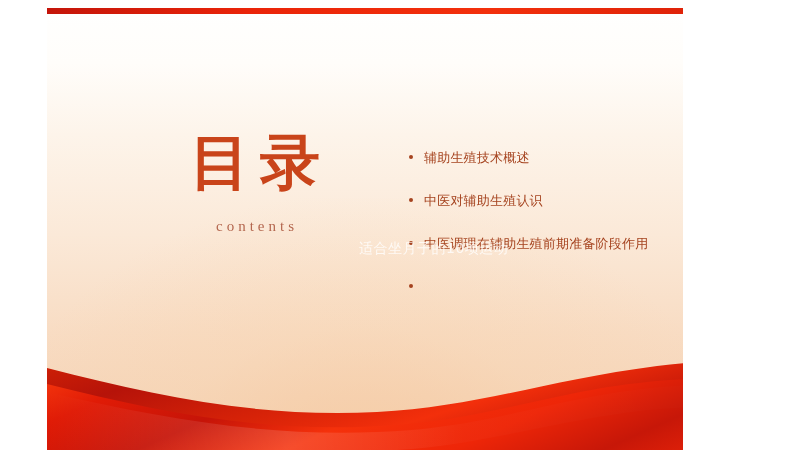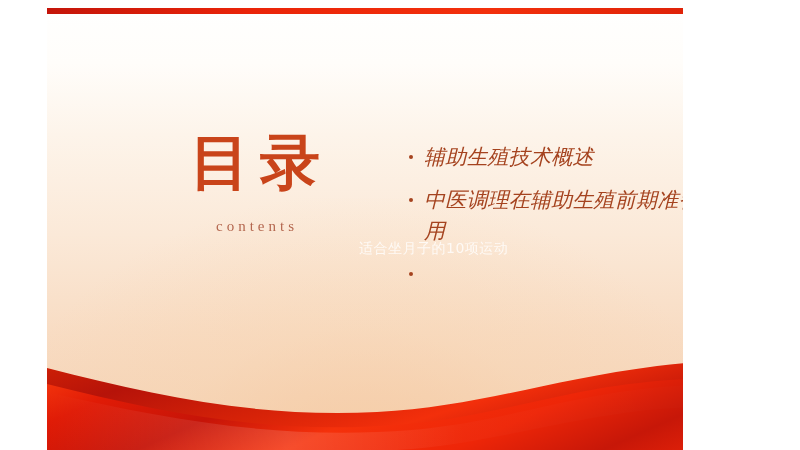--- a/index.html
+++ b/index.html
@@ -93,26 +93,25 @@
     top: 142px;
     width: 368px;
     margin: 0;
     padding: 0;
     list-style: none;
   }
   .toc-item {
     position: relative;
     padding-left: 17px;
     margin-bottom: 12px;
-    font-size: 21px;
+    font-size: 13px;
     line-height: 31px;
     color: #a5431f;
     font-family: "DejaVu Serif", "Liberation Serif", serif;
     letter-spacing: 0.2px;
-    font-style: italic;
   }
   .toc-item:last-child { margin-bottom: 0; }
   .toc-bullet {
     position: absolute;
     left: 2px;
     top: 13px;
     width: 4px;
     height: 4px;
     border-radius: 50%;
     background: #a5431f;
@@ -205,20 +204,24 @@
     <div class="title-en">contents</div>
   </div>
 
   <ul class="toc-list">
     <li class="toc-item">
       <span class="toc-bullet"></span>
       <span>辅助生殖技术概述</span>
     </li>
     <li class="toc-item">
       <span class="toc-bullet"></span>
+      <span>中医对辅助生殖认识</span>
+    </li>
+    <li class="toc-item">
+      <span class="toc-bullet"></span>
       <span>中医调理在辅助生殖前期准备阶段作用</span>
     </li>
     <li class="toc-item">
       <span class="toc-bullet"></span>
     </li>
   </ul>
 
   <div class="watermark">适合坐月子的10项运动</div>
 
 </div>

